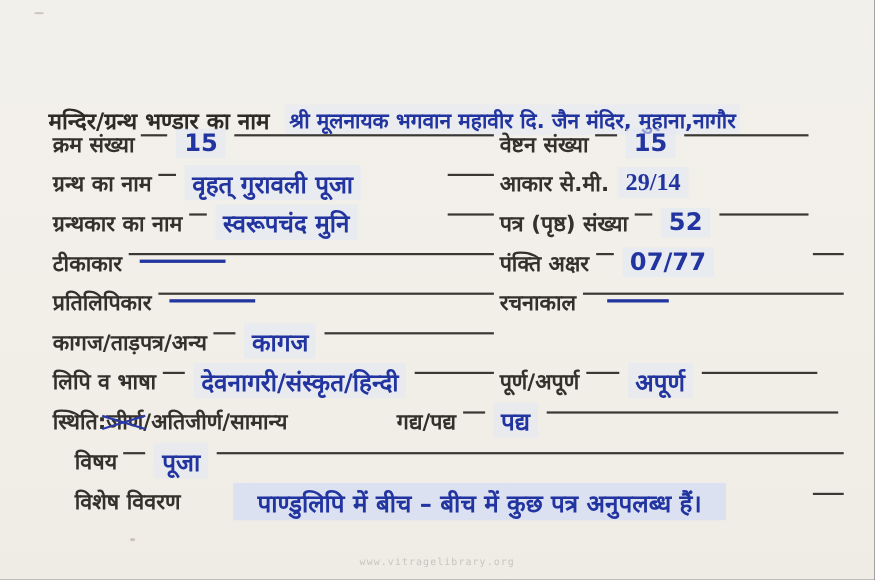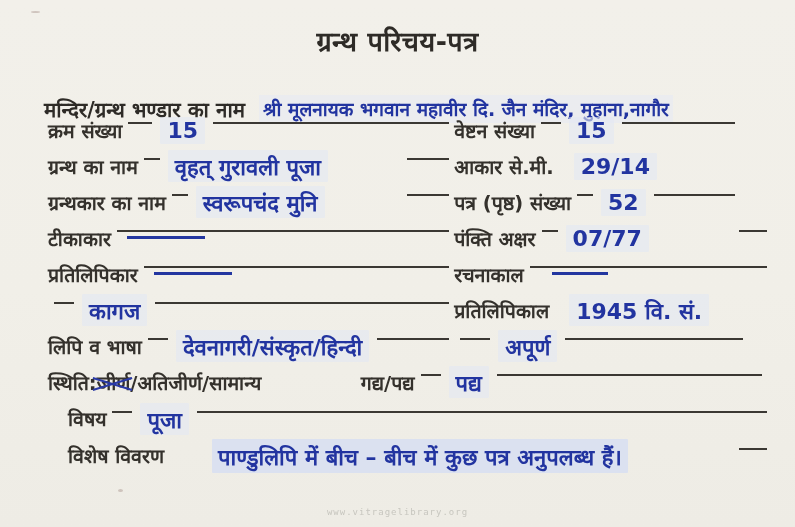--- a/index.html
+++ b/index.html
@@ -26,30 +26,30 @@
   .cell { display:flex; align-items:center; min-width:0; }
   .cl { width:56.5%; padding-right:5px; box-sizing:border-box; }
   .cr { width:43.5%; }
   .bfull { width:100%; }
 
   .lbl { font-size:19.5px; font-weight:600; color:#34312c; white-space:nowrap; flex:none; }
   .val {
     font-size:22px; font-weight:700; color:#2234a0; white-space:nowrap; flex:none;
     margin:0 8px; padding:1px 7px; background:rgba(226,231,243,0.6); border-radius:1px;
   }
-  .val.strong { background:#dbe1f0; padding:2px 6px; }
+  .val.strong { background:#dbe1f0; padding:2px 22px; }
 
   .tick { flex:none; height:0; border-top:2px solid #3b3833; transform:translateY(-7px); margin-left:6px; }
   .rule { position:relative; height:0; border-top:2px solid #3b3833; transform:translateY(-7px); }
   .grow { flex:1 1 auto; }
   .sp   { flex:1 1 auto; }
   .w16{width:16px;flex:none;} .w20{width:20px;flex:none;} .w24{width:24px;flex:none;}
   .w28{width:28px;flex:none;} .w30{width:30px;flex:none;} .w42{width:42px;flex:none;}
   .mr32{margin-right:32px;} .mr24{margin-right:24px;} .ml6{margin-left:6px;}
-  .ml20{margin-left:20px;} .ml48{margin-left:48px;}
+  .ml20{margin-left:8px;font-family:Liberation Serif, serif;} .ml48{margin-left:48px;}
 
   .bmark::after {
     content:""; position:absolute; left:10px; top:4px; width:78px; height:0;
     border-top:3px solid #2336a0;
   }
   .bmark-mid::after {
     content:""; position:absolute; left:22px; top:4px; width:56px; height:0;
     border-top:3px solid #2336a0;
   }
   .cross { position:relative; display:inline-block; }
@@ -65,21 +65,20 @@
     font-family:"DejaVu Sans Mono","Liberation Mono",monospace;
     font-size:9px; color:#c7c6bf; letter-spacing:1px;
   }
   .speck { position:absolute; background:#b9a9a2; border-radius:50%; opacity:0.6; }
 </style>
 </head>
 <body>
 
 <div class="sheet">
 
-  <div class="title">ग्रन्थ परिचय-पत्र</div>
 
   <div class="hdr">
     <span class="hdr-lbl">मन्दिर/ग्रन्थ भण्डार का नाम</span>
     <span class="hdr-val">श्री मूलनायक भगवान महावीर दि. जैन मंदिर, मुहाना,नागौर</span>
   </div>
 
   <div class="rows">
 
     <div class="frow">
       <div class="cell cl">
@@ -147,39 +146,36 @@
         <span class="rule grow ml6 bmark"></span>
       </div>
       <div class="cell cr">
         <span class="lbl">रचनाकाल</span>
         <span class="rule grow ml6 bmark-mid"></span>
       </div>
     </div>
 
     <div class="frow">
       <div class="cell cl">
+        <span class="lbl">कागज/ताड़पत्र/अन्य</span>
         <span class="tick w20"></span>
         <span class="val">कागज</span>
         <span class="rule grow"></span>
       </div>
-      <div class="cell cr">
-        <span class="lbl">प्रतिलिपिकाल</span>
-        <span class="val ml20">1945 वि. सं.</span>
-        <span class="sp"></span>
-      </div>
     </div>
 
     <div class="frow">
       <div class="cell cl">
         <span class="lbl">लिपि व भाषा</span>
         <span class="tick w20"></span>
         <span class="val">देवनागरी/संस्कृत/हिन्दी</span>
         <span class="rule grow"></span>
       </div>
       <div class="cell cr">
+        <span class="lbl">पूर्ण/अपूर्ण</span>
         <span class="tick w30"></span>
         <span class="val">अपूर्ण</span>
         <span class="rule grow mr24"></span>
       </div>
     </div>
 
     <div class="frow">
       <div class="cell cr">
         <span class="lbl">स्थिति:</span>
         <span class="lbl cross">जीर्ण</span>

